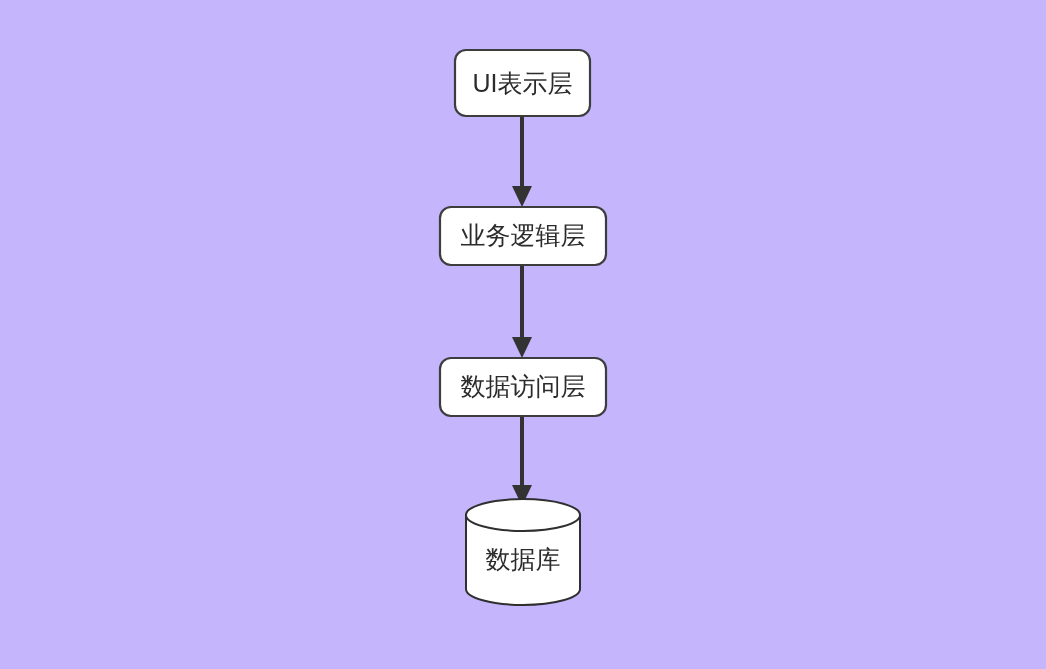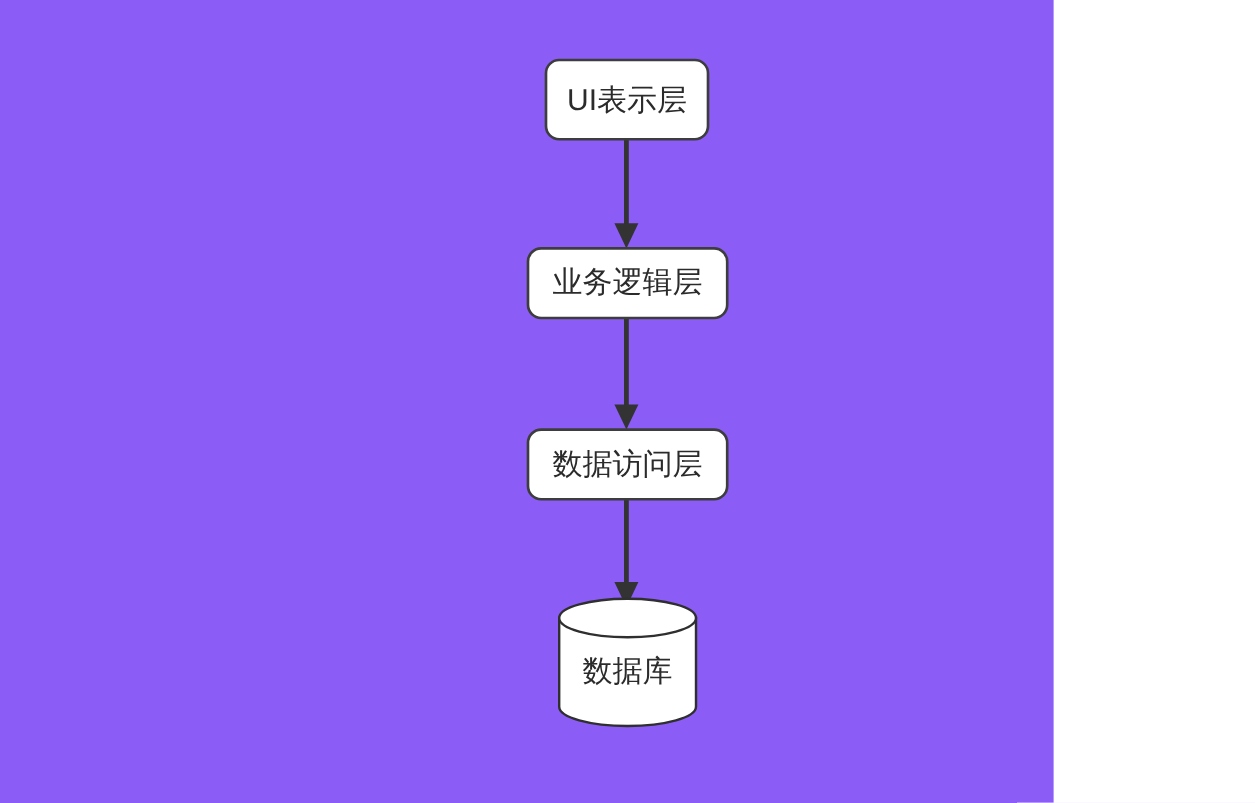--- a/index.html
+++ b/index.html
@@ -6,23 +6,23 @@
   html, body {
     margin: 0;
     padding: 0;
     background: #ffffff;
   }
   body {
     font-family: "Liberation Sans", "DejaVu Sans", sans-serif;
   }
   #canvas {
     position: relative;
-    width: 878px;
+    width: 1046px;
     height: 669px;
-    background: #8b5cf6;
+    background: #c4b5fd;
     overflow: hidden;
   }
   #diagram-svg {
     position: absolute;
     left: 0;
     top: 0;
     width: 1046px;
     height: 669px;
     display: block;
   }

